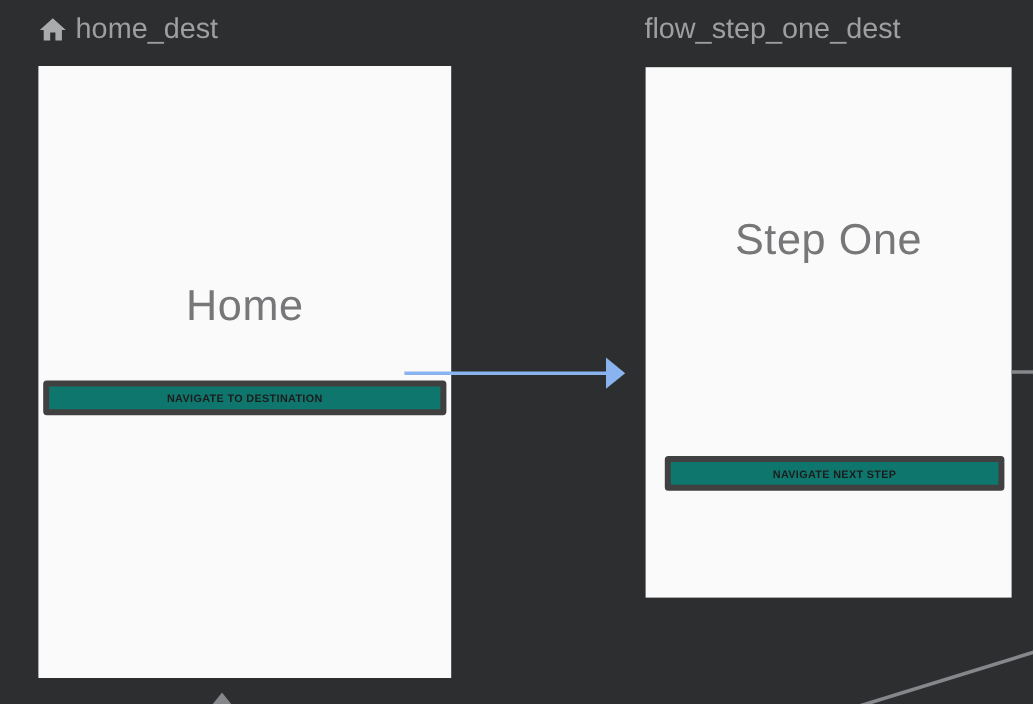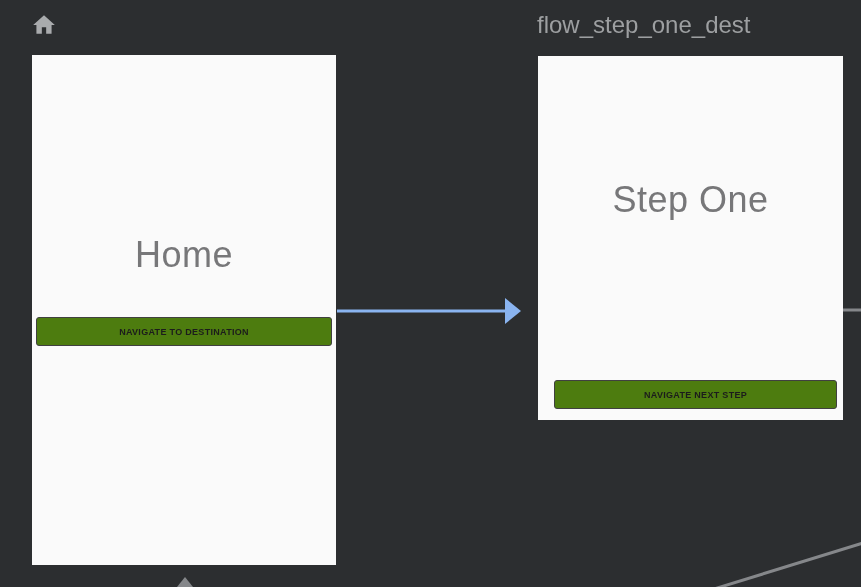--- a/index.html
+++ b/index.html
@@ -19,34 +19,34 @@
   .dest-label{
     color:#9d9fa1;font-size:24px;line-height:32px;white-space:nowrap;
   }
   .hdr-home{left:31px;top:9px;}
   .hdr-step{left:537px;top:9px;align-items:flex-end;}
 
   
   .card{
     position:absolute;background:#fafafa;cursor:pointer;
   }
-  .card-home{left:32px;top:55px;width:304px;height:510px;}
-  .card-step{left:538px;top:56px;width:305px;height:364px;}
+  .card-home{left:32px;top:55px;width:344px;height:510px;}
+  .card-step{left:538px;top:56px;width:305px;height:442px;}
 
   .screen-title{
     position:absolute;left:0;right:0;text-align:center;
     color:#777779;font-size:36px;line-height:42px;letter-spacing:.5px;
     white-space:nowrap;
   }
   .title-home{top:179px;}
   .title-step{top:123px;}
 
   .preview-button{
     position:absolute;left:4px;right:4px;height:29px;
-    background:#4d7c0f;border:1px solid #404040;border-radius:3px;
+    background:#0f766e;border:5px solid #404040;border-radius:3px;
     box-sizing:border-box;
     display:flex;align-items:center;justify-content:center;
     color:#1c1c1c;font-size:9px;font-weight:bold;letter-spacing:.3px;
     white-space:nowrap;
   }
   .btn-h1{top:262px;}
   .btn-h2{top:307px;}
   .btn-s1{top:324px;left:3px;right:6px;margin-left:13px;}
 
   
@@ -59,20 +59,21 @@
 </style>
 </head>
 <body>
 
 <div class="canvas">
 
   <div class="dest-header hdr-home">
     <svg class="home-icon" viewBox="0 0 24 24" aria-hidden="true">
       <path d="M10 20v-6h4v6h5v-8h3L12 3 2 12h3v8z" fill="#a9abad"></path>
     </svg>
+    <span class="dest-label">home_dest</span>
   </div>
 
   <div class="dest-header hdr-step">
     <span class="dest-label">flow_step_one_dest</span>
   </div>
 
   <div class="card card-home">
     <div class="screen-title title-home">Home</div>
     <div class="preview-button btn-h1">NAVIGATE TO DESTINATION</div>
   </div>

